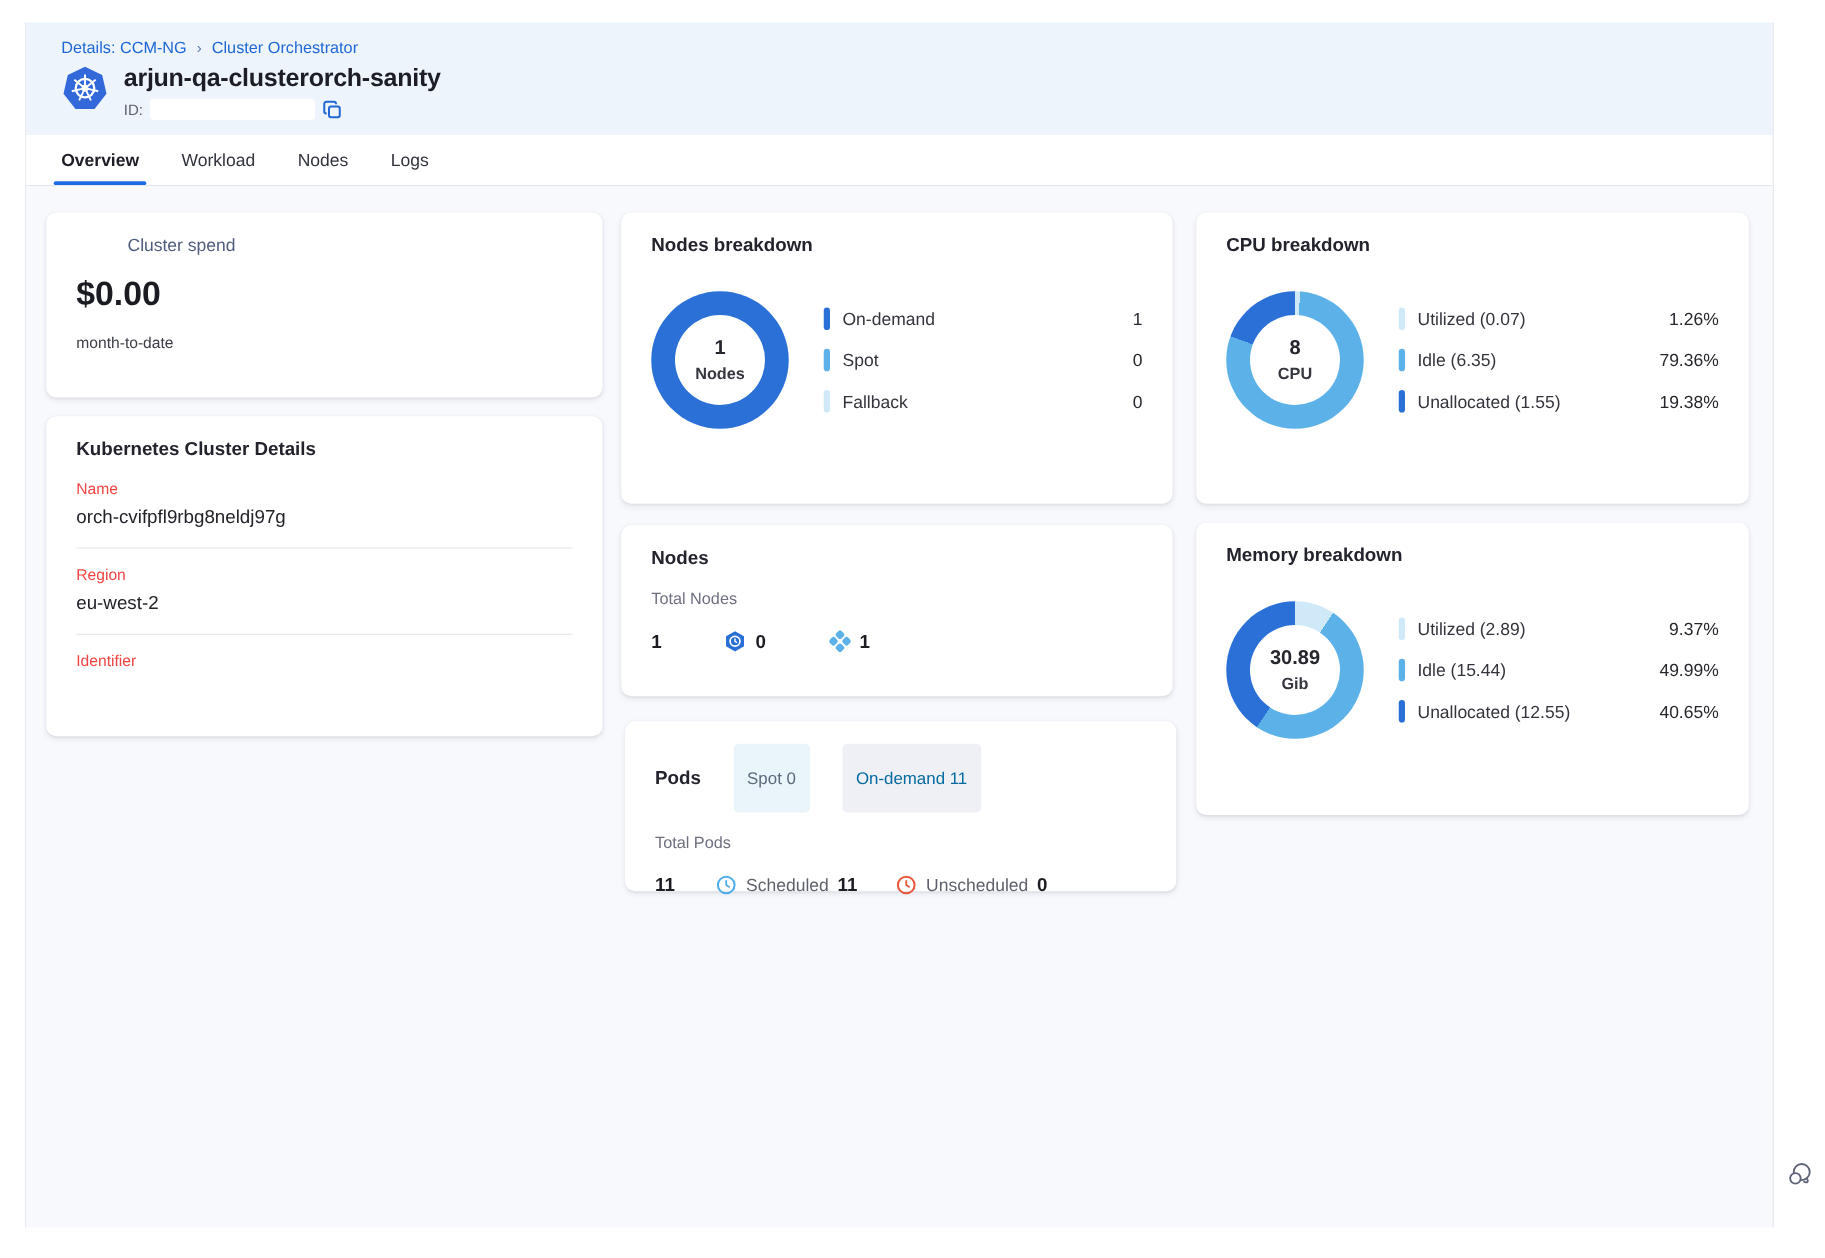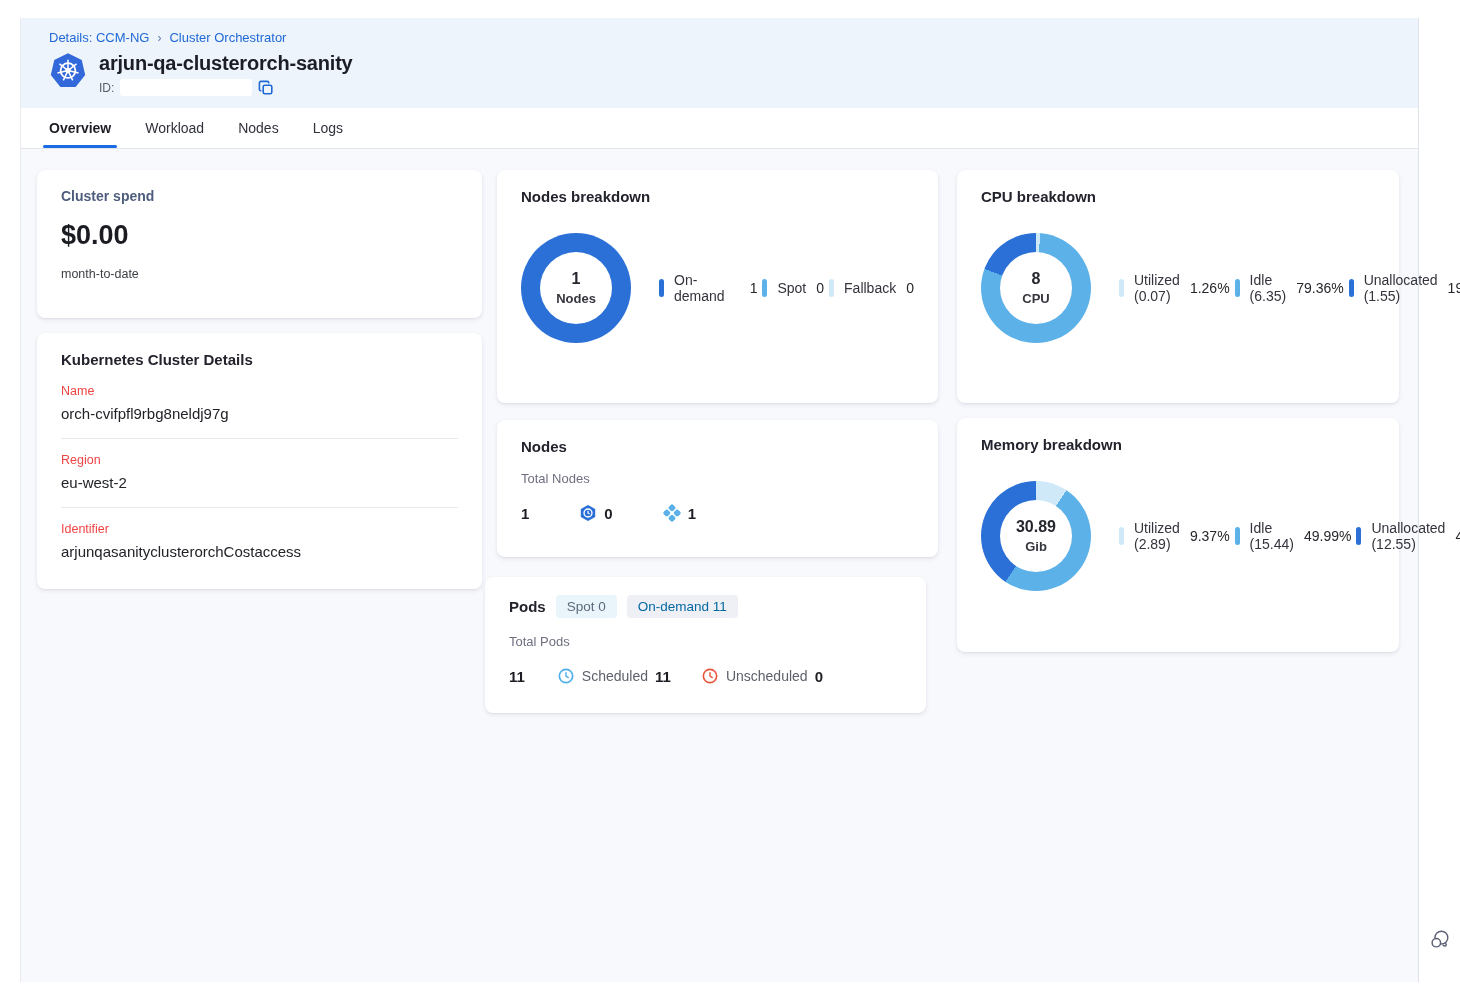--- a/index.html
+++ b/index.html
@@ -26,53 +26,53 @@
   .tab { display:flex; align-items:center; font-size:14px; color:#31333c; cursor:pointer; position:relative; }
   .tab.active { font-weight:bold; color:#1d1e26; }
   .tab.active::after { content:""; position:absolute; left:-6px; right:-6px; bottom:0; height:3px; border-radius:2px; background:#1b6ce3; }
 
   
   .content { position:relative; height:833px; background:#f8f9fd; }
   .card { position:absolute; background:#ffffff; border-radius:8px; box-shadow:0 1px 2px rgba(30,35,60,.06), 0 2px 5px rgba(30,35,60,.08); padding:18px 24px; }
   .card-title { font-size:15px; font-weight:bold; color:#22232c; }
 
   
-  .spend-title { color:#4e5c7d; font-size:14px; font-weight:bold; }
+  .spend-title { color:#4e5c7d; font-size:14px; font-weight:normal;margin-left:41px; }
   .spend-amount { font-size:27px; font-weight:bold; color:#1b1c22; margin-top:16px; }
   .spend-period { font-size:12.5px; color:#3c3e46; margin-top:16px; }
 
   
   .field { margin-top:16px; }
   .field + .field { border-top:1px solid #e9eaee; padding-top:14px; }
   .field-label { font-size:12.5px; color:#ef4444; }
   .field-value { font-size:15px; color:#222329; margin-top:7px; }
 
   
   .donut-row { display:flex; align-items:center; margin-top:28px; gap:28px; }
   .donut { position:relative; width:110px; height:110px; border-radius:50%; flex:0 0 auto; }
   .donut-hole { position:absolute; inset:19px; background:#ffffff; border-radius:50%; display:flex; flex-direction:column; align-items:center; justify-content:center; gap:3px; }
   .donut-num { font-size:16px; font-weight:bold; color:#26272e; }
   .donut-lbl { font-size:13px; font-weight:bold; color:#35363e; }
-  .legend { flex:1; display:flex; flex-direction:row; gap:5px; }
+  .legend { flex:1; display:flex; flex-direction:column; gap:15px; }
   .lrow { display:flex; align-items:center; gap:10px; }
   .lswatch { width:5px; height:18px; border-radius:3px; flex:0 0 auto; }
   .llabel { flex:1; font-size:14px; color:#33343c; }
   .lvalue { font-size:14px; color:#26272c; }
 
   
   .muted { font-size:13px; color:#6e7080; margin-top:16px; }
   .nodes-row { display:flex; align-items:center; margin-top:18px; gap:8px; }
   .big-num { font-size:15px; font-weight:bold; color:#1d1e24; }
   .ic16 { width:18px; height:18px; }
   .grp { display:flex; align-items:center; gap:7px; }
   .gap-l { margin-left:42px; }
 
   
   .pods-head { display:flex; align-items:center; gap:10px; }
-  .badge { font-size:13.5px; padding:4px 11px; border-radius:4px; }
+  .badge { font-size:13.5px; padding:20px 11px; border-radius:4px;margin-left:16px; }
   .badge-spot { background:#e9f4fb; color:#5c6b7c; }
   .badge-od { background:#efeff6; color:#0369a1; }
   .pods-row { display:flex; align-items:center; margin-top:18px; gap:8px; }
   .plabel { font-size:14px; color:#5e616c; }
 
   .chat-ic { position:absolute; left:1429px; top:928px; width:22px; height:22px; cursor:pointer; }
 </style>
 </head>
 <body>
 
@@ -133,21 +133,20 @@
       <div class="field">
         <div class="field-label">Name</div>
         <div class="field-value">orch-cvifpfl9rbg8neldj97g</div>
       </div>
       <div class="field">
         <div class="field-label">Region</div>
         <div class="field-value">eu-west-2</div>
       </div>
       <div class="field">
         <div class="field-label">Identifier</div>
-        <div class="field-value">arjunqasanityclusterorchCostaccess</div>
       </div>
     </div>
 
     <div class="card" style="left:476px; top:21px; width:441px; height:233px;">
       <div class="card-title">Nodes breakdown</div>
       <div class="donut-row">
         <div class="donut" style="background: conic-gradient(rgb(43, 112, 215) 0deg, rgb(43, 112, 215) 360deg);">
           <div class="donut-hole">
             <div class="donut-num">1</div>
             <div class="donut-lbl">Nodes</div>
@@ -251,21 +250,21 @@
           </div>
           <div class="lrow">
             <span class="lswatch" style="background: rgb(43, 112, 215);"></span>
             <span class="llabel">Unallocated (12.55)</span>
             <span class="lvalue">40.65%</span>
           </div>
         </div>
       </div>
     </div>
 
-    <div class="card" style="left:464px; top:428px; width:441px; height:136px;">
+    <div class="card" style="left:479px; top:428px; width:441px; height:136px;">
       <div class="pods-head">
         <span class="card-title">Pods</span>
         <span class="badge badge-spot">Spot 0</span>
         <span class="badge badge-od">On-demand 11</span>
       </div>
       <div class="muted">Total Pods</div>
       <div class="pods-row">
         <span class="big-num">11</span>
         <span class="grp" style="margin-left:24px;">
           <svg class="ic16" viewBox="0 0 20 20">

